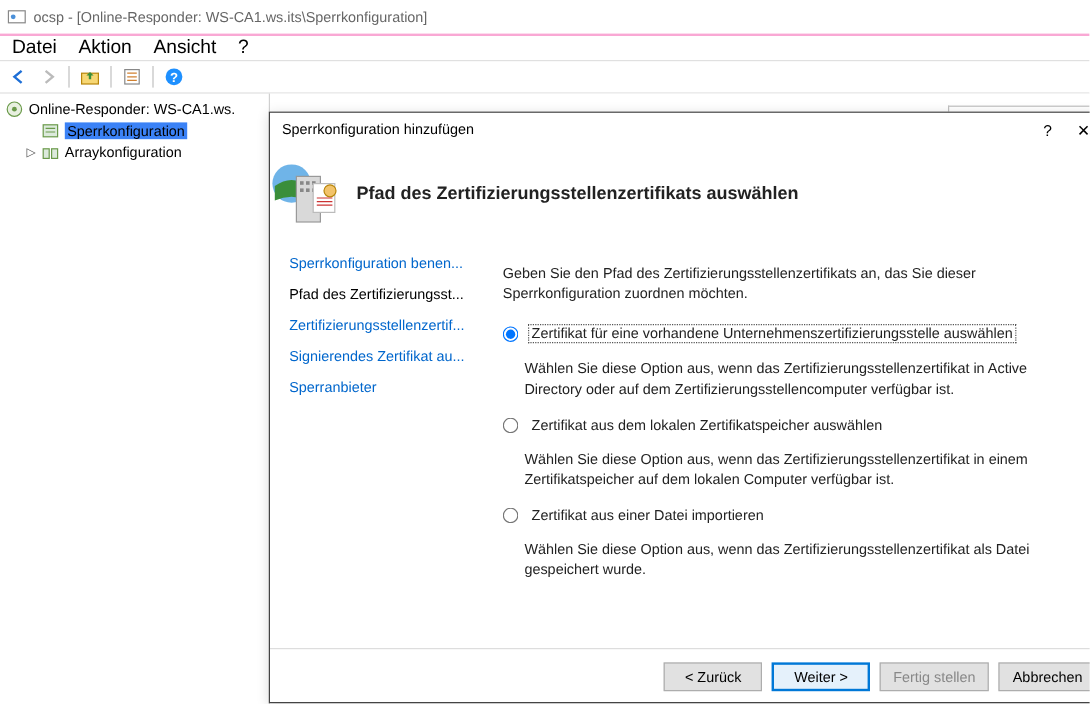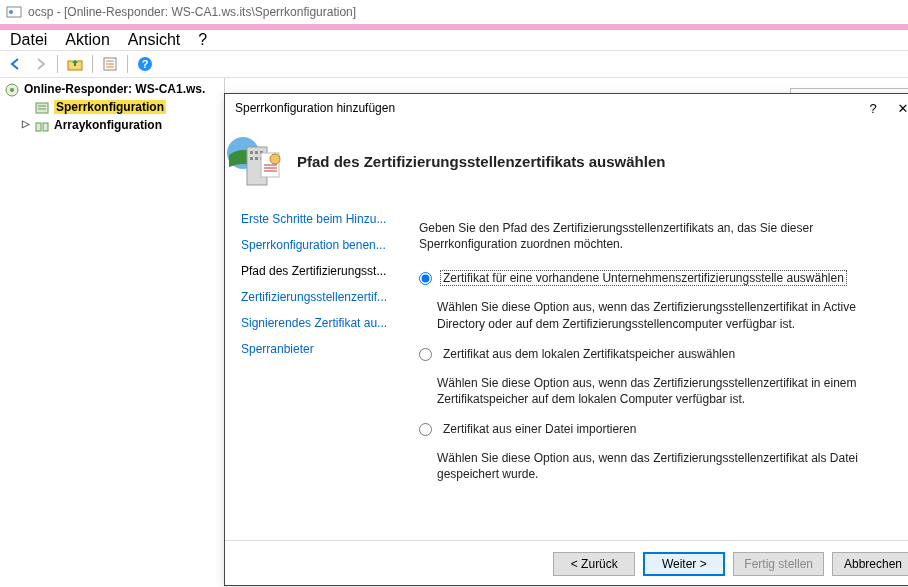--- a/index.html
+++ b/index.html
@@ -1,37 +1,37 @@
 <!DOCTYPE html>
 <html><head>
 <meta charset="utf-8">
 <style>
 * { box-sizing: border-box; margin: 0; padding: 0; font-family: "Segoe UI", Tahoma, sans-serif; }
 body { background: #fff; width: 908px; height: 587px; overflow: hidden; position: relative; }
 
 
-.main-titlebar { height: 30px; background: #fff; border-bottom: 6px solid #f9a8d4; display: flex; align-items: center; padding-left: 6px; font-size: 12px; color: #666; }
+.main-titlebar { height: 30px; background: #fff; border-bottom: 2px solid #f9a8d4; display: flex; align-items: center; padding-left: 6px; font-size: 12px; color: #666; }
 .main-titlebar .icon { width: 16px; height: 16px; margin-right: 6px; }
 
 
 .menubar { height: 20px; background: #fff; display: flex; align-items: center; padding-left: 10px; font-size: 16px; }
 .menubar span { margin-right: 18px; cursor: default; }
 
 
 .toolbar { height: 28px; background: #fff; border-top: 1px solid #e0e0e0; border-bottom: 1px solid #e0e0e0; display: flex; align-items: center; padding-left: 6px; gap: 4px; }
 .toolbar .tb-icon { width: 20px; height: 20px; display: flex; align-items: center; justify-content: center; }
 .toolbar .sep { width: 1px; height: 18px; background: #c0c0c0; margin: 0 3px; }
 
 
 .tree { position: absolute; left: 0; top: 78px; width: 225px; height: 509px; border-right: 1px solid #d0d0d0; padding-top: 4px; font-size: 12px; }
-.tree-row { display: flex; align-items: flex-start; height: 18px; padding-left: 4px; white-space: nowrap; font-weight: bold; }
+.tree-row { display: flex; align-items: center; height: 18px; padding-left: 4px; white-space: nowrap; }
 .tree-row.indent1 { padding-left: 22px; }
 .tree-row .exp { width: 12px; display: inline-block; color: #555; font-size: 10px; }
 .tree-row .ticon { width: 16px; height: 16px; margin-right: 4px; display: inline-flex; align-items: center; justify-content: center; }
-.tree-row.selected .label { background: #fde047; padding: 0 2px; }
+.tree-row.selected .label { background: #3b82f6; padding: 0 2px; }
 
 
 .content-bg { position: absolute; left: 225px; top: 78px; right: 0; bottom: 0; background: #fff; }
 .content-bg .tab-edge { position: absolute; right: 0; top: 10px; width: 118px; height: 24px; border: 1px solid #c0c0c0; border-right: none; background: #fff; }
 
 
 .wizard { position: absolute; left: 224px; top: 93px; width: 705px; height: 493px; background: #fff; border: 1px solid #444; box-shadow: 0 2px 10px rgba(0,0,0,0.15); }
 .wiz-titlebar { height: 28px; display: flex; align-items: center; padding: 0 10px; font-size: 12px; }
 .wiz-titlebar .title { flex: 1; }
 .wiz-titlebar .help { width: 30px; text-align: center; font-size: 13px; cursor: pointer; }
@@ -182,21 +182,20 @@
         <line x1="39" y1="32" x2="52" y2="32" stroke="#c33"></line>
           <line x1="39" y1="35" x2="52" y2="35" stroke="#c33"></line>
           <line x1="39" y1="38" x2="52" y2="38" stroke="#c33"></line>
       </svg>
     </span>
     <div class="wiz-header-title">Pfad des Zertifizierungsstellenzertifikats auswählen</div>
   </div>
 
   <div class="wiz-body">
     <div class="wiz-nav">
-      <div class="wiz-nav-item">Erste Schritte beim Hinzu...</div>
       <div class="wiz-nav-item">Sperrkonfiguration benen...</div>
       <div class="wiz-nav-item active">Pfad des Zertifizierungsst...</div>
       <div class="wiz-nav-item">Zertifizierungsstellenzertif...</div>
       <div class="wiz-nav-item">Signierendes Zertifikat au...</div>
       <div class="wiz-nav-item">Sperranbieter</div>
     </div>
 
     <div class="wiz-content">
       <div class="wiz-intro">Geben Sie den Pfad des Zertifizierungsstellenzertifikats an, das Sie dieser Sperrkonfiguration zuordnen möchten.</div>
 

